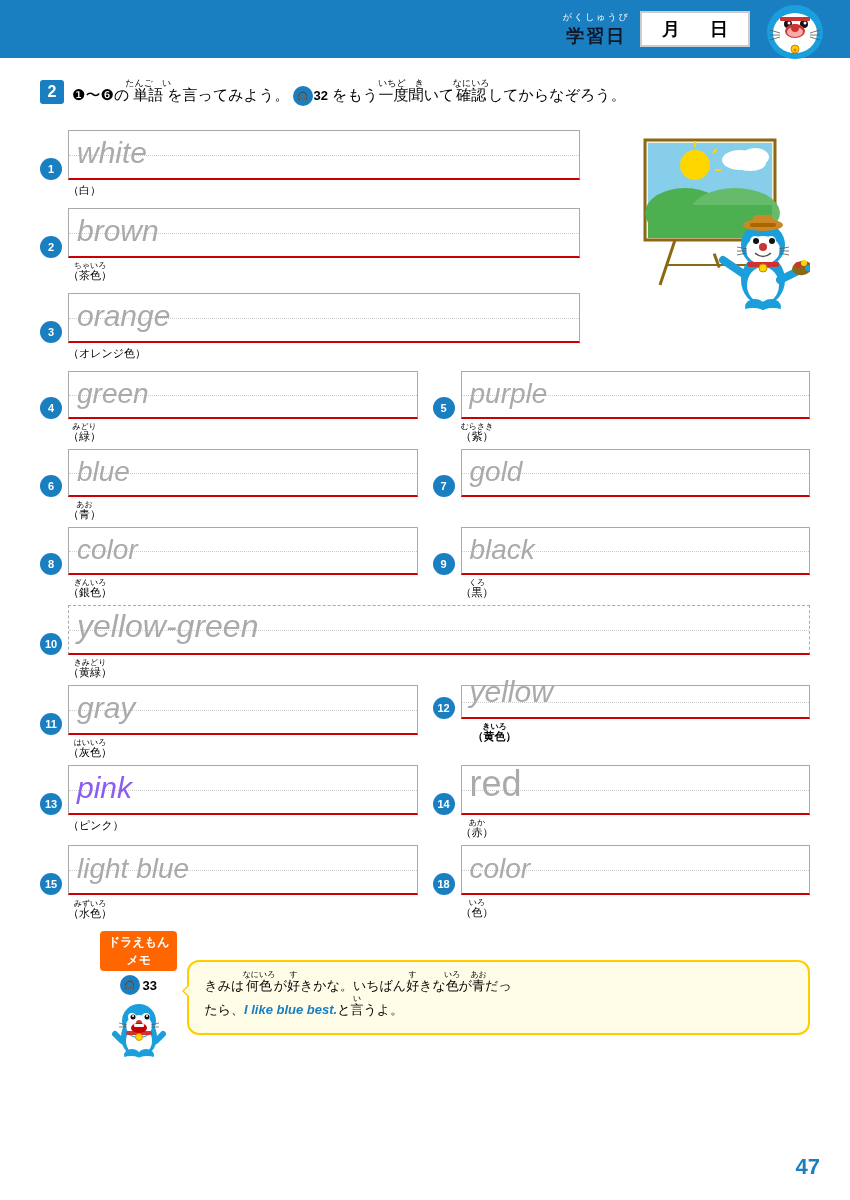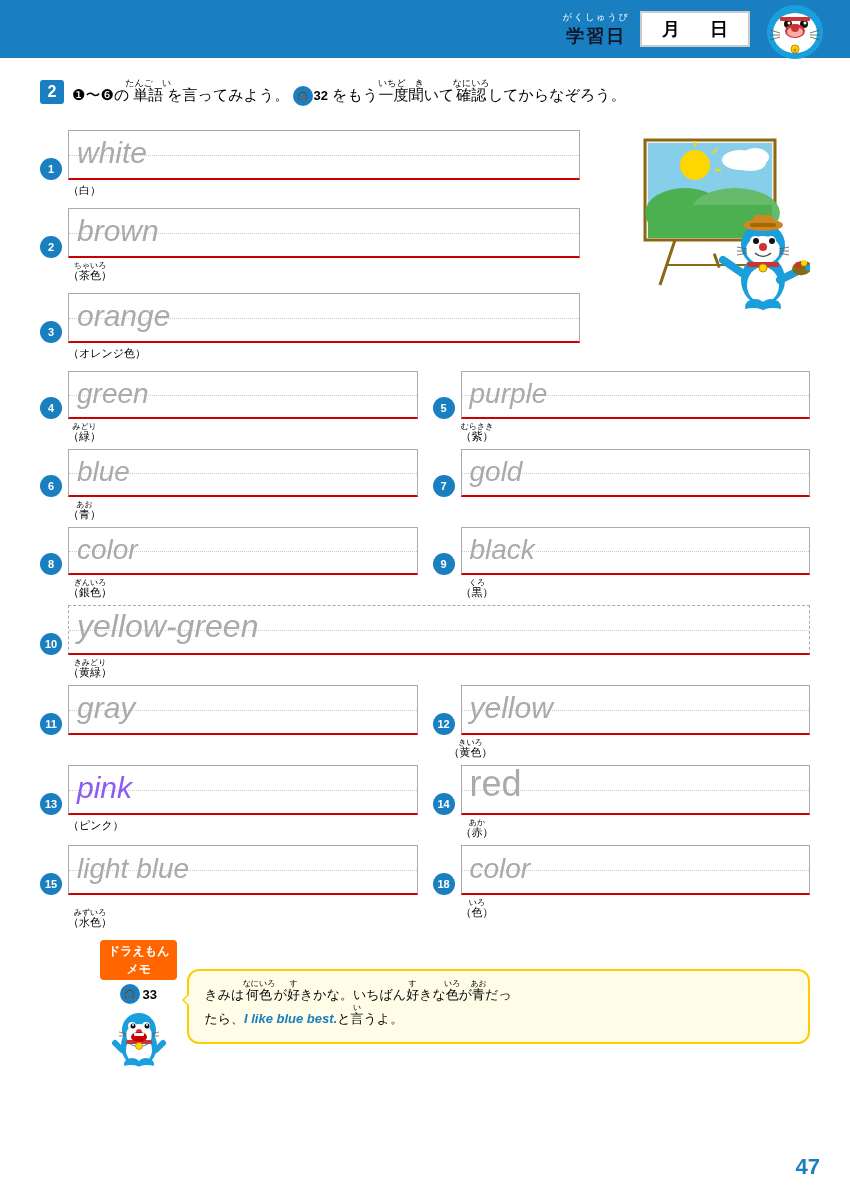--- a/index.html
+++ b/index.html
@@ -382,30 +382,33 @@
 
   <div style="display:flex;gap:15px;margin-bottom:5px;">
     <div style="flex:1;">
       <div style="display:flex;align-items:flex-end;gap:6px;">
         <span class="item-number">11</span>
         <div style="flex:1;border:1px solid #aaa;border-bottom:2px solid #cc0000;height:50px;position:relative;">
           <div style="position:absolute;left:0;right:0;top:50%;border-top:1px dotted #ccc;"></div>
           <span style="position:absolute;bottom:8px;left:8px;font-size:30px;color:#aaa;font-family:Arial,sans-serif;font-style:italic;">gray</span>
         </div>
       </div>
+      <div style="font-size:11px;margin-left:28px;margin-top:3px;">
+        <ruby><rb>（灰色）</rb><rt style="font-size:8px;">はいいろ</rt></ruby>
+      </div>
     </div>
     <div style="flex:1;">
       <div style="display:flex;align-items:flex-end;gap:6px;">
         <span class="item-number">12</span>
-        <div style="flex:1;border:1px solid #aaa;border-bottom:2px solid #cc0000;height:50px;position:relative;">
+        <div style="flex:1;border:1px solid #aaa;border-bottom:2px solid #cc0000;height:34px;position:relative;">
           <div style="position:absolute;left:0;right:0;top:50%;border-top:1px dotted #ccc;"></div>
           <span style="position:absolute;bottom:8px;left:8px;font-size:30px;color:#aaa;font-family:Arial,sans-serif;font-style:italic;">yellow</span>
         </div>
       </div>
-      <div style="font-size:11px;margin-left:16px;margin-top:3px;">
+      <div style="font-size:11px;margin-left:40px;margin-top:3px;font-weight:bold;">
         <ruby><rb>（黄色）</rb><rt style="font-size:8px;">きいろ</rt></ruby>
       </div>
     </div>
   </div>
 
   <div style="display:flex;gap:15px;margin-bottom:5px;">
     <div style="flex:1;">
       <div style="display:flex;align-items:flex-end;gap:6px;">
         <span class="item-number">13</span>
         <div style="flex:1;border:1px solid #aaa;border-bottom:2px solid #cc0000;height:50px;position:relative;">
@@ -431,21 +434,21 @@
 
   <div style="display:flex;gap:15px;margin-bottom:10px;">
     <div style="flex:1;">
       <div style="display:flex;align-items:flex-end;gap:6px;">
         <span class="item-number">15</span>
         <div style="flex:1;border:1px solid #aaa;border-bottom:2px solid #cc0000;height:50px;position:relative;">
           <div style="position:absolute;left:0;right:0;top:50%;border-top:1px dotted #ccc;"></div>
           <span style="position:absolute;bottom:8px;left:8px;font-size:28px;color:#aaa;font-family:Arial,sans-serif;font-style:italic;">light blue</span>
         </div>
       </div>
-      <div style="font-size:11px;margin-left:28px;margin-top:13px;">
+      <div style="font-size:11px;margin-left:28px;margin-top:4px;">
         <ruby><rb>（水色）</rb><rt style="font-size:8px;">みずいろ</rt></ruby>
       </div>
     </div>
     <div style="flex:1;">
       <div style="display:flex;align-items:flex-end;gap:6px;">
         <span class="item-number">18</span>
         <div style="flex:1;border:1px solid #aaa;border-bottom:2px solid #cc0000;height:50px;position:relative;">
           <div style="position:absolute;left:0;right:0;top:50%;border-top:1px dotted #ccc;"></div>
           <span style="position:absolute;bottom:8px;left:8px;font-size:28px;color:#aaa;font-family:Arial,sans-serif;font-style:italic;">color</span>
         </div>

